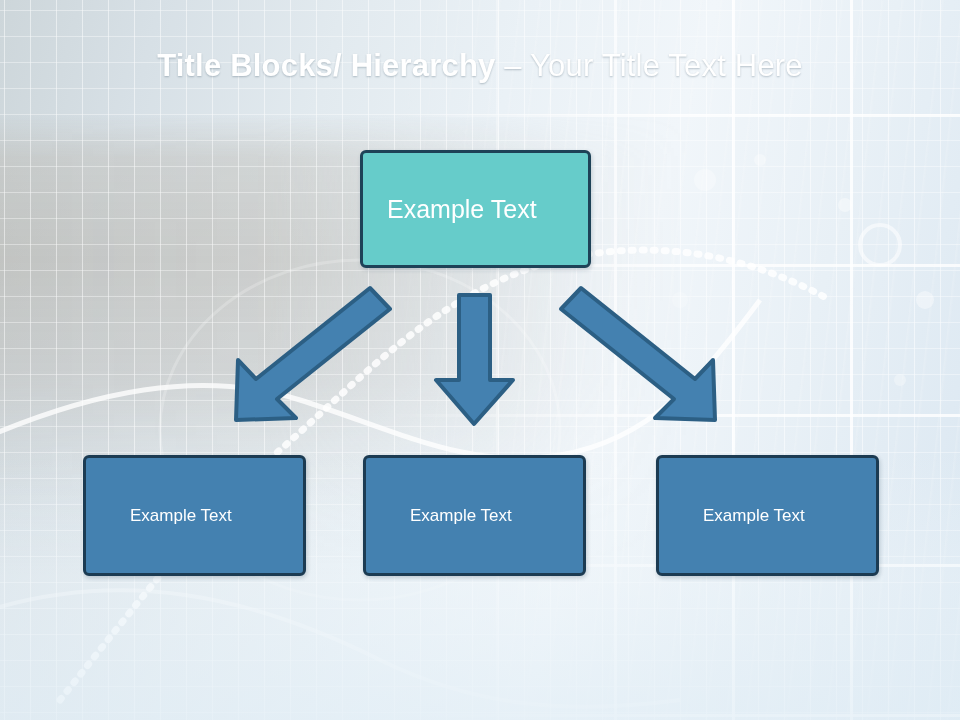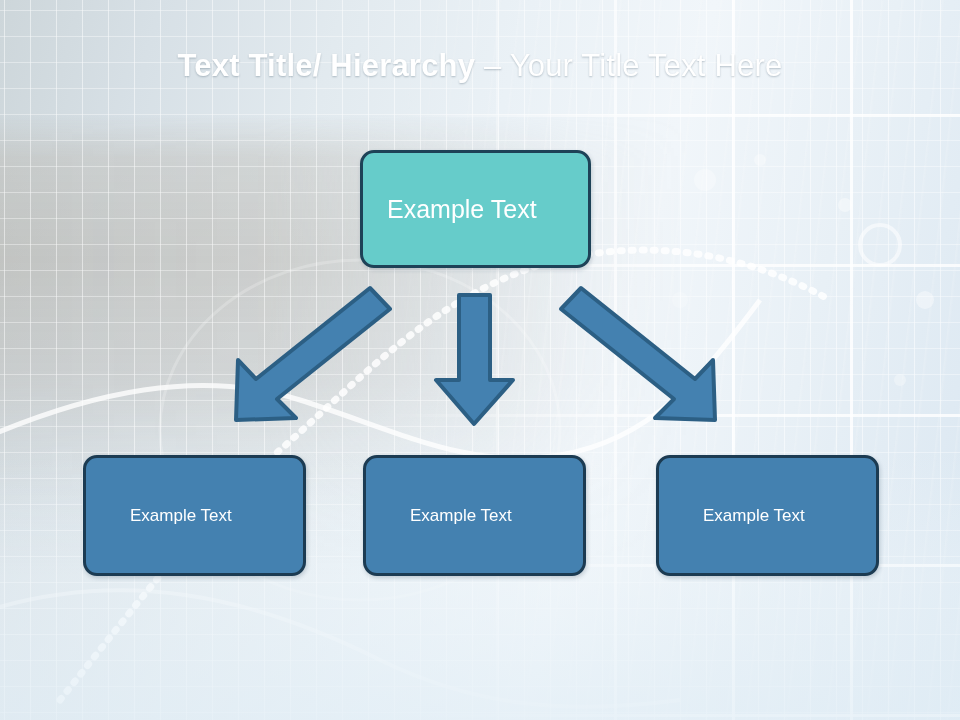--- a/index.html
+++ b/index.html
@@ -120,21 +120,21 @@
     white-space: nowrap;
     text-shadow: 0 1px 2px rgba(10,40,60,0.25);
   }
   .title .strong { font-weight: bold; }
   .title .light  { font-weight: normal; }
 
   
   .node {
     position: absolute;
     box-sizing: border-box;
-    border-radius: 14px;
+    border-radius: 6px;
     color: #ffffff;
     display: flex;
     align-items: center;
     white-space: nowrap;
   }
   .node-top {
     left: 360px; top: 150px;
     width: 231px; height: 118px;
     background: #66CCCA;
     border: 3px solid #1e4257;
@@ -185,21 +185,21 @@
     <circle cx="680" cy="300" r="8" fill="rgba(255,255,255,0.22)"></circle>
   </svg>
 
   <div class="bg-layer bg-grid-fine"></div>
   <div class="bg-layer bg-grid-panes"></div>
   <div class="bg-layer bg-streaks"></div>
   <div class="bg-layer bg-bottom-haze"></div>
 
   <div class="header-band"></div>
   <div class="title">
-    <span class="strong">Text Title/ Hierarchy </span><span class="light">– </span><span class="light">Your Title Text Here</span>
+    <span class="strong">Title Blocks/ Hierarchy </span><span class="light">– </span><span class="light">Your Title Text Here</span>
   </div>
 
   <svg class="arrows" viewBox="0 0 960 720">
 
     <g>
       <polygon points="370,288 390,309 277,399 296,418 236,420 238,360 256,379" fill="#4481b0" stroke="#2c5f84" stroke-width="4" stroke-linejoin="round"></polygon>
     </g>
 
     <g>
       <polygon points="459,295 490,295 490,380 513,380 474,424 436,380 459,380" fill="#4481b0" stroke="#2c5f84" stroke-width="4" stroke-linejoin="round"></polygon>

